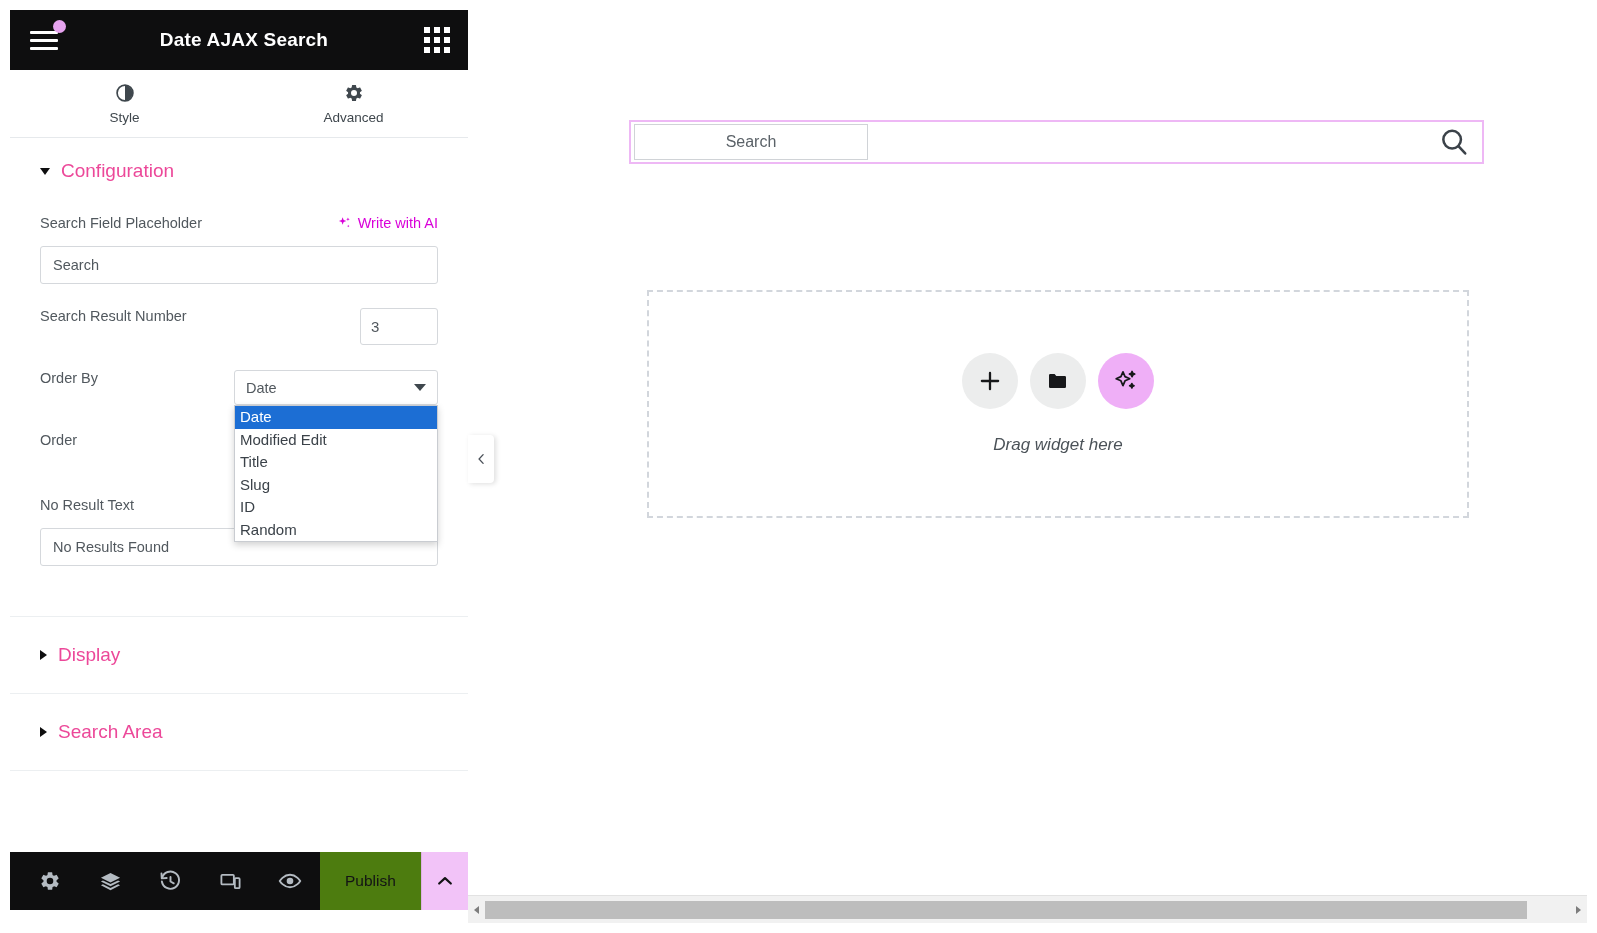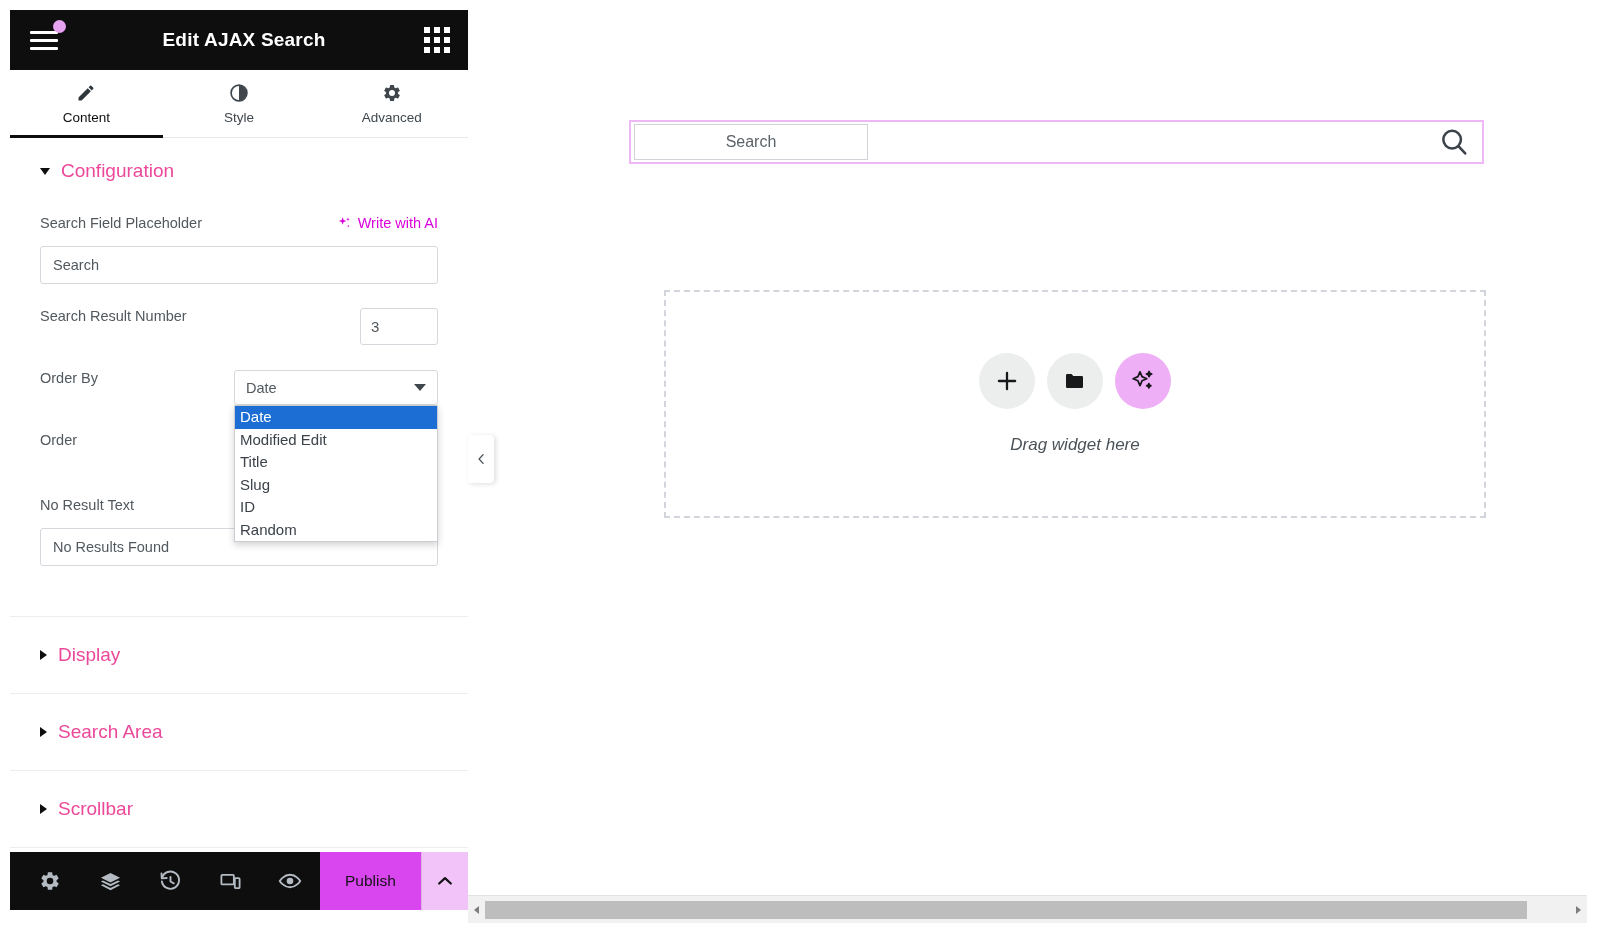--- a/index.html
+++ b/index.html
@@ -284,21 +284,21 @@
     width: 60px;
     height: 58px;
     display: flex;
     align-items: center;
     justify-content: center;
     cursor: pointer;
     color: #b4bbc2;
   }
   .publish-btn {
     width: 120px;
-    background: #d946ef;
+    background: #4d7c0f;
     display: flex;
     align-items: center;
     justify-content: center;
     font-size: 15.5px;
     color: #131315;
     cursor: pointer;
   }
   .publish-caret {
     width: 56px;
     background: #f2c3f8;
@@ -372,21 +372,21 @@
     margin-left: auto;
     margin-right: 12px;
     display: flex;
     align-items: center;
     cursor: pointer;
   }
 
   
   .dropzone {
     position: absolute;
-    left: 196px;
+    left: 179px;
     top: 280px;
     width: 822px;
     height: 228px;
     border: 2px dashed #d2d6dc;
     display: flex;
     flex-direction: column;
     align-items: center;
     justify-content: center;
     gap: 26px;
   }
@@ -462,43 +462,35 @@
 
   <div id="panel">
 
     <div class="panel-header">
       <div class="hamburger-wrap">
         <span class="bar"></span>
         <span class="bar"></span>
         <span class="bar"></span>
         <span class="ham-dot"></span>
       </div>
-      <div class="panel-title">Edit AJAX Search</div>
+      <div class="panel-title">Date AJAX Search</div>
       <div class="apps-grid">
         <i></i>
           <i></i>
           <i></i>
         <i></i>
           <i></i>
           <i></i>
         <i></i>
           <i></i>
           <i></i>
       </div>
     </div>
 
     <div class="panel-tabs">
-      <div class="tab active">
-        <span>
-          <svg width="20" height="20" viewBox="0 0 24 24" fill="#2f363c">
-            <path d="M3 17.25V21h3.75L17.81 9.94l-3.75-3.75L3 17.25zM20.71 7.04a1 1 0 0 0 0-1.41l-2.34-2.34a1 1 0 0 0-1.41 0l-1.83 1.83 3.75 3.75 1.83-1.83z"></path>
-          </svg>
-        </span>
-        <span class="tab-label">Content</span>
-      </div>
       <div class="tab">
         <span>
           <svg width="20" height="20" viewBox="0 0 24 24">
             <circle cx="12" cy="12" r="9.5" fill="none" stroke="#3f474d" stroke-width="2"></circle>
             <path d="M12 3a9 9 0 0 1 0 18z" fill="#3f474d"></path>
           </svg>
         </span>
         <span class="tab-label">Style</span>
       </div>
       <div class="tab">
@@ -578,26 +570,20 @@
         </div>
       </div>
 
       <div class="section-collapsed">
         <div class="section-title-row">
           <span class="caret-right"></span>
           <span class="section-title">Search Area</span>
         </div>
       </div>
 
-      <div class="section-collapsed">
-        <div class="section-title-row">
-          <span class="caret-right"></span>
-          <span class="section-title">Scrollbar</span>
-        </div>
-      </div>
     </div>
 
     <div class="panel-footer">
       <div class="footer-icons">
         <div class="fbtn">
           <svg width="22" height="22" viewBox="0 0 24 24" fill="#b4bbc2">
             <path d="M19.14 12.94a7.5 7.5 0 0 0 .05-.94 7.5 7.5 0 0 0-.05-.94l2.03-1.58a.49.49 0 0 0 .12-.62l-1.92-3.32a.49.49 0 0 0-.59-.22l-2.39.96a7.3 7.3 0 0 0-1.62-.94l-.36-2.54a.48.48 0 0 0-.48-.4h-3.84a.48.48 0 0 0-.48.4l-.36 2.54c-.58.24-1.12.56-1.62.94l-2.39-.96a.49.49 0 0 0-.59.22L2.74 8.86a.49.49 0 0 0 .12.62l2.03 1.58a7.5 7.5 0 0 0 0 1.88l-2.03 1.58a.49.49 0 0 0-.12.62l1.92 3.32c.12.22.37.3.59.22l2.39-.96c.5.38 1.04.7 1.62.94l.36 2.54c.04.23.24.4.48.4h3.84c.24 0 .44-.17.48-.4l.36-2.54c.58-.24 1.12-.56 1.62-.94l2.39.96c.22.08.47 0 .59-.22l1.92-3.32a.49.49 0 0 0-.12-.62l-2.03-1.58zM12 15.6A3.6 3.6 0 1 1 12 8.4a3.6 3.6 0 0 1 0 7.2z"></path>
           </svg>
         </div>
         <div class="fbtn">

